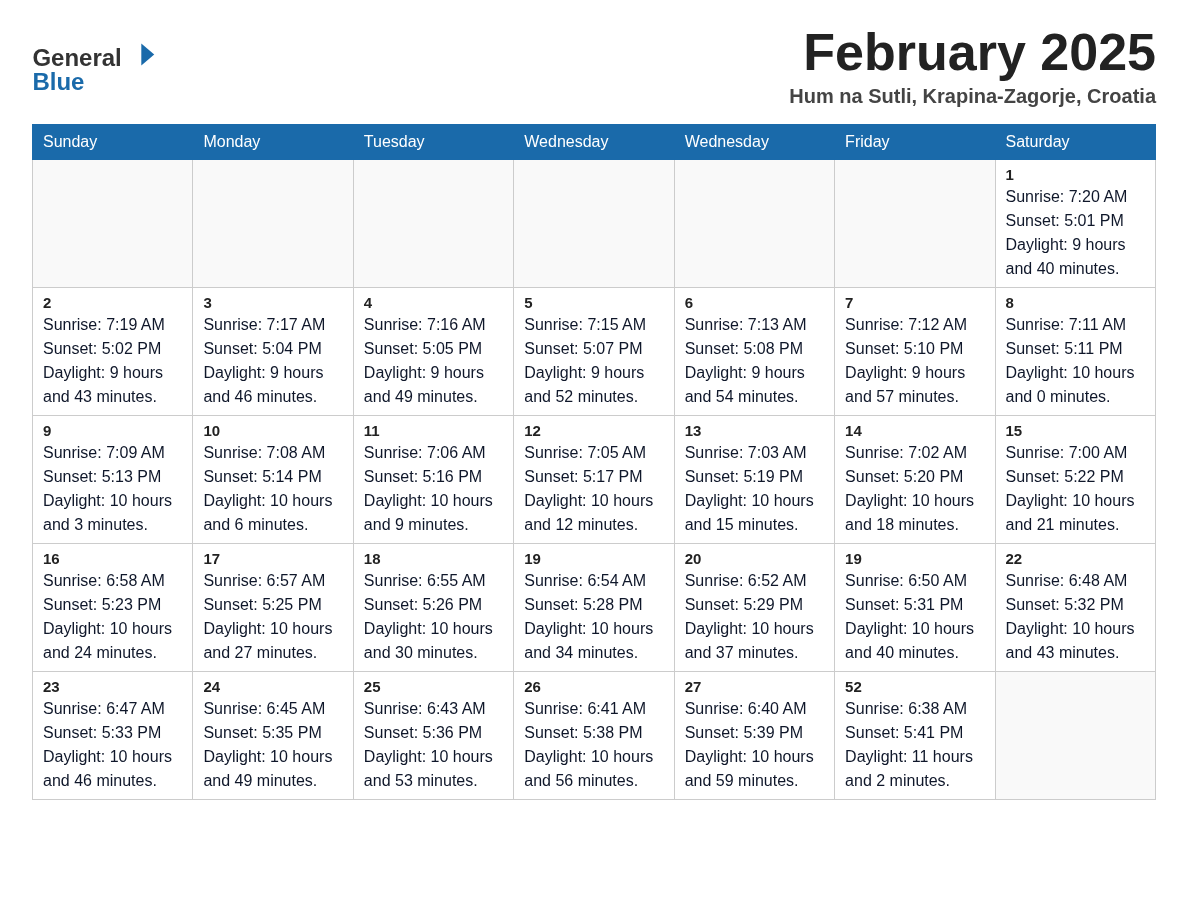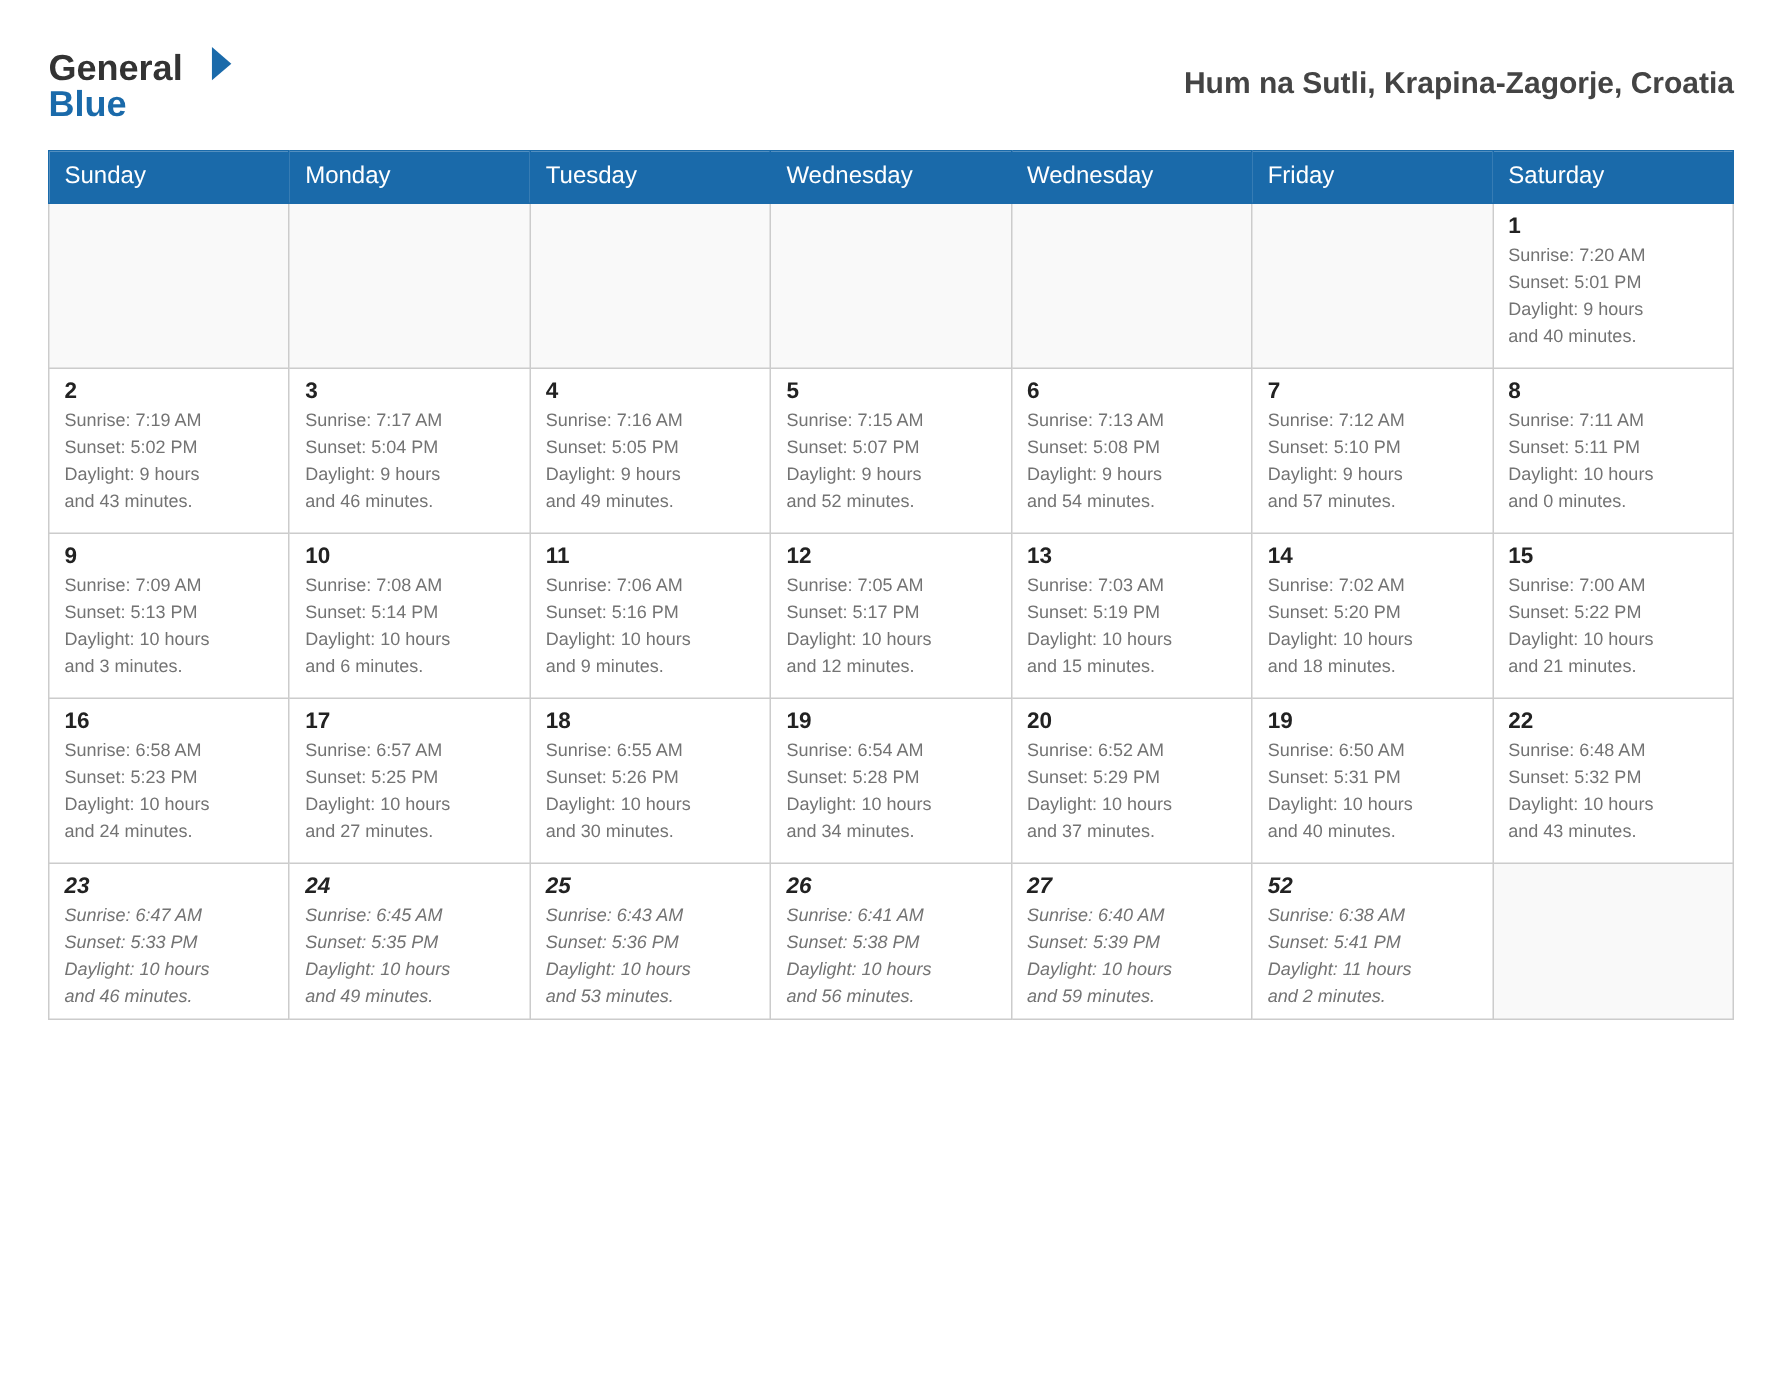--- a/index.html
+++ b/index.html
@@ -59,27 +59,26 @@
       background: #fff;
     }
     .day-number {
       font-size: 15px;
       font-weight: bold;
       color: #222;
       display: block;
       margin-bottom: 2px;
     }
     .day-info {
-      font-size: 12px;
-      color: #737373;
+      font-size: 16px;
+      color: #0f172a;
       line-height: 1.5;
     }
     tr:last-child td {
       height: 100px;
-      font-style: italic;
     }
     .empty-cell {
       background: #f9f9f9;
     }
     
     .logo-svg {
       width: 130px;
       height: 60px;
     }
   </style>
@@ -88,20 +87,21 @@
 
 <div class="header">
   <div class="logo">
     <svg class="logo-svg" viewBox="0 0 140 65" xmlns="http://www.w3.org/2000/svg">
       <text x="0" y="32" font-family="Arial, sans-serif" font-size="26" font-weight="bold" fill="#333">General</text>
       <polygon points="118,8 132,20 118,32" fill="#1a6aaa"></polygon>
       <text x="0" y="58" font-family="Arial, sans-serif" font-size="26" font-weight="bold" fill="#1a6aaa">Blue</text>
     </svg>
   </div>
   <div class="title-area">
+    <div class="month-title">February 2025</div>
     <div class="location-title">Hum na Sutli, Krapina-Zagorje, Croatia</div>
   </div>
 </div>
 
 <table>
   <thead>
     <tr>
     <th>Sunday</th>
         <th>Monday</th>
         <th>Tuesday</th>

